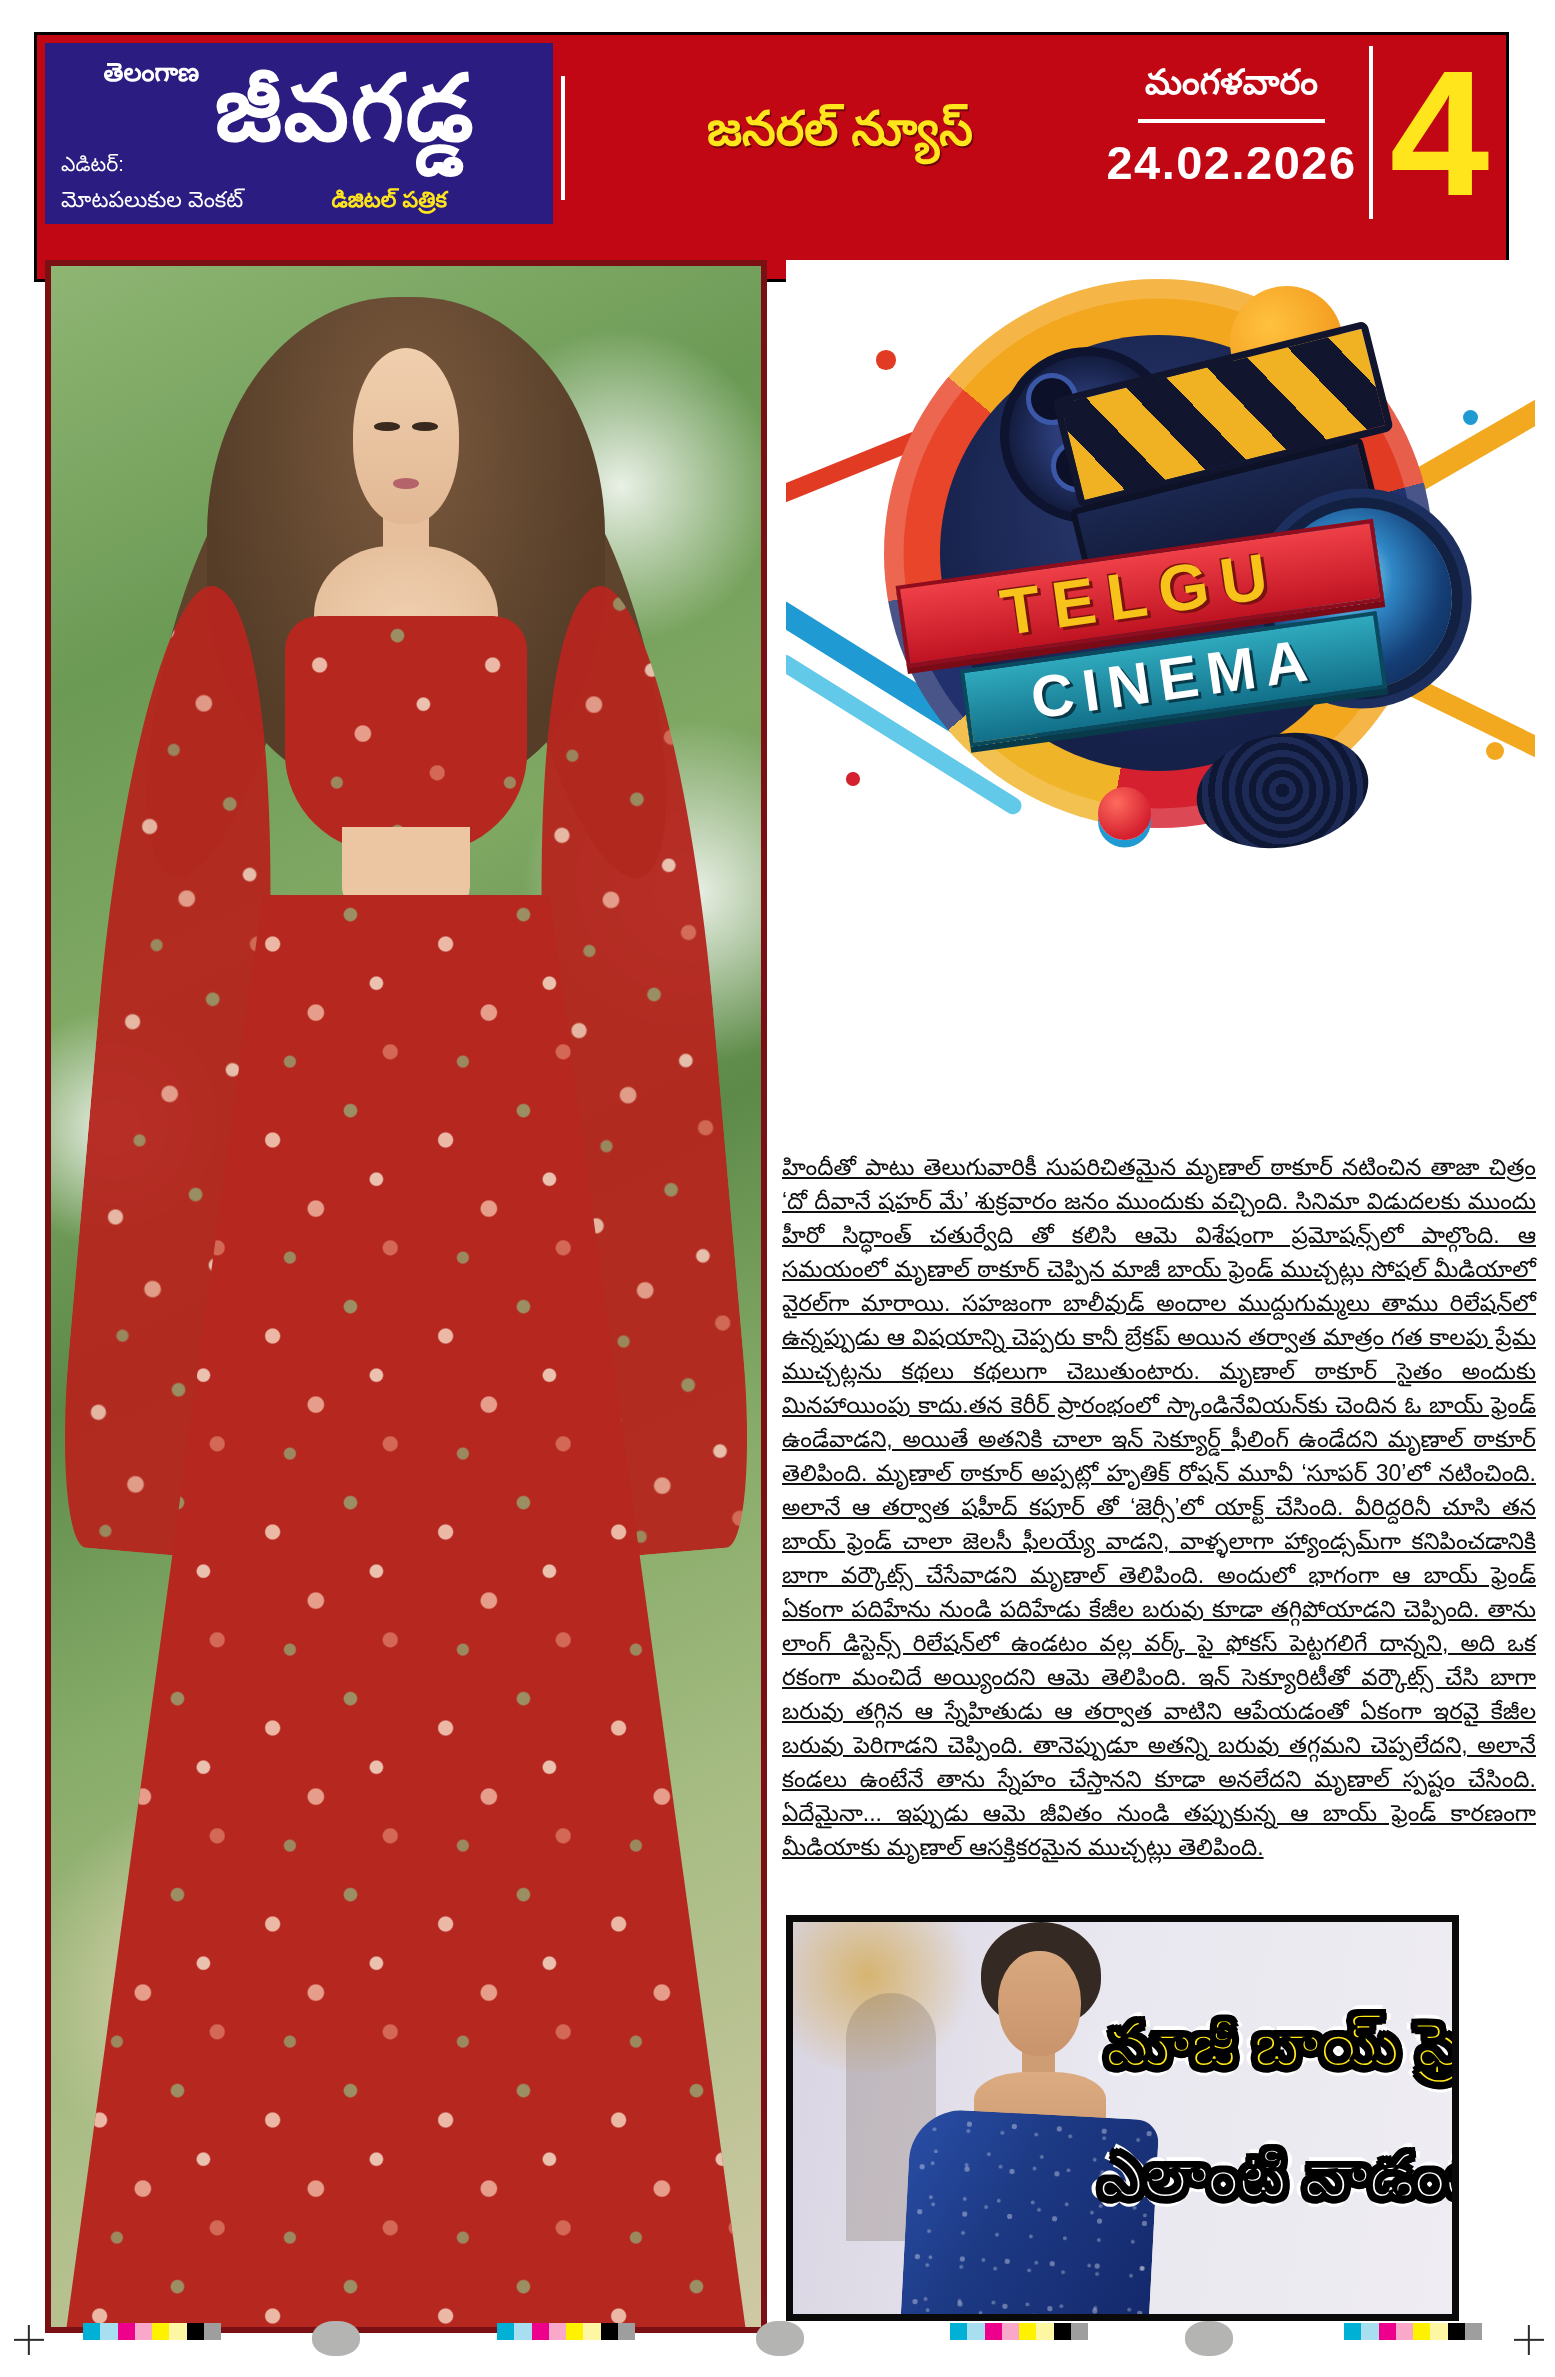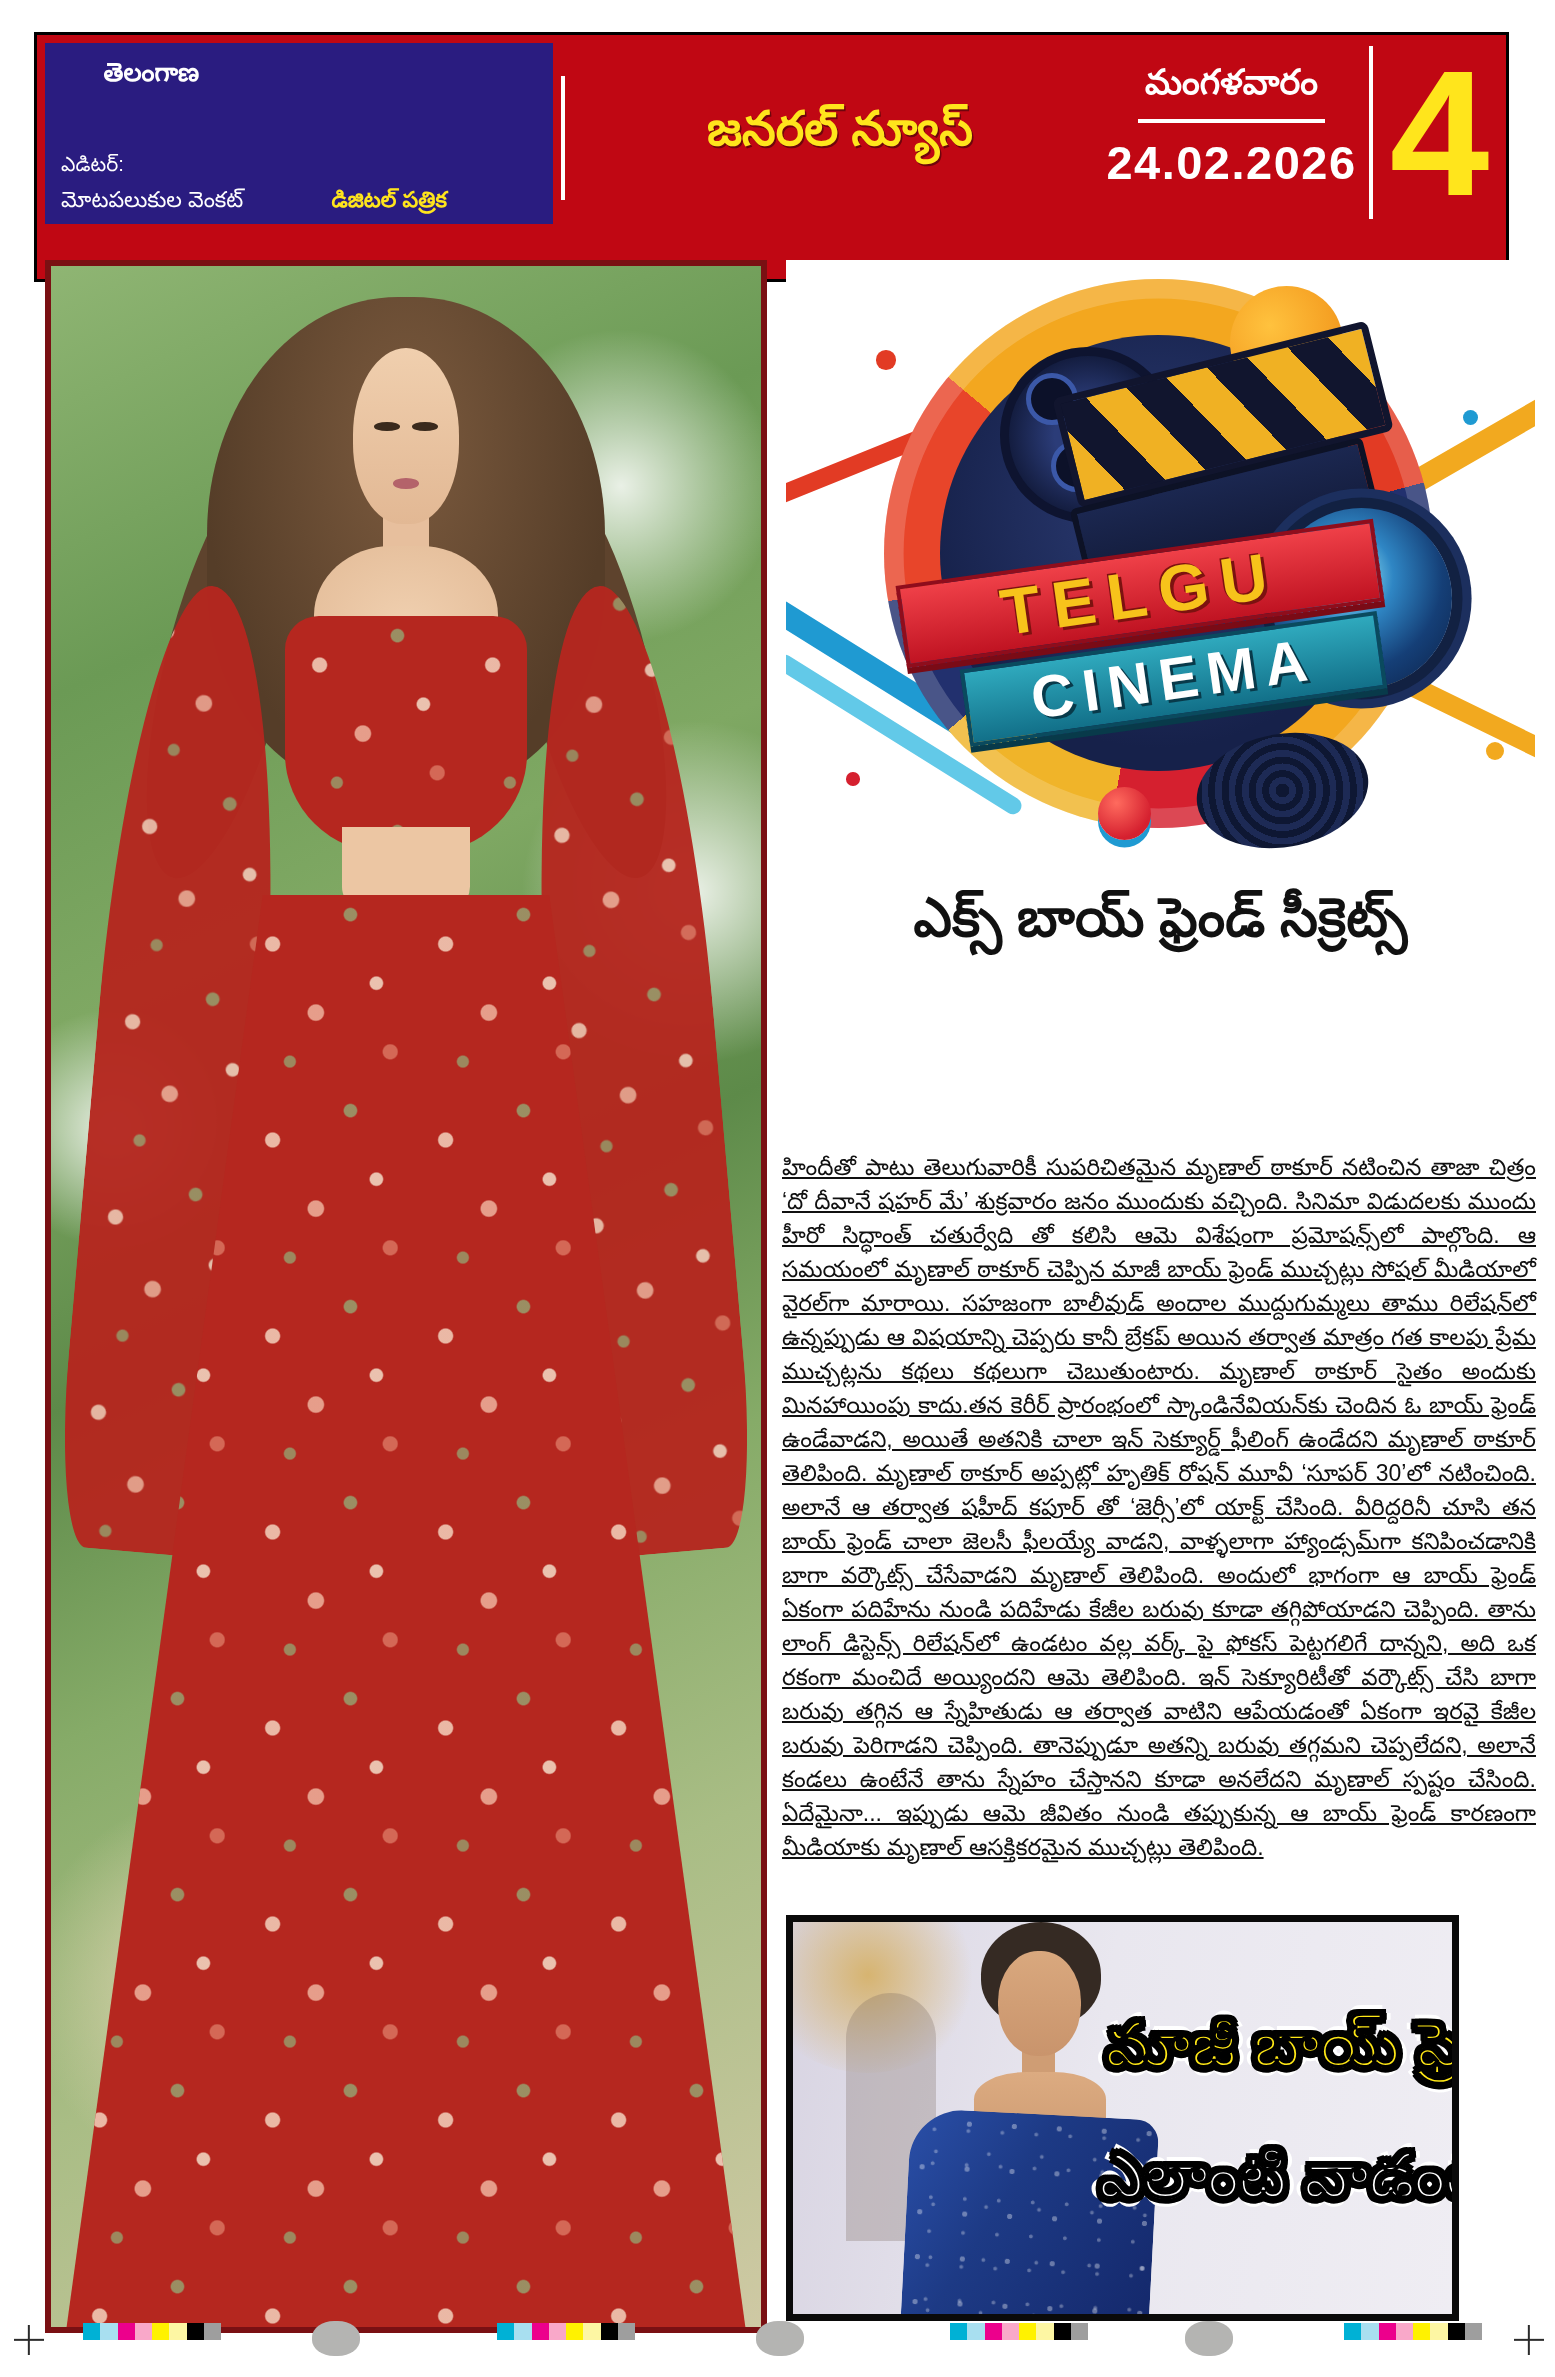--- a/index.html
+++ b/index.html
@@ -179,20 +179,21 @@
   .gb1{left:312px;} .gb2{left:756px;} .gb3{left:1185px;}
 </style>
 </head>
 <body>
 
 <div class="page">
 
   <div class="banner">
     <div class="masthead">
       <div class="masthead-region">తెలంగాణ</div>
+      <div class="masthead-title">జీవగడ్డ</div>
       <div class="masthead-editor-label">ఎడిటర్:</div>
       <div class="masthead-editor-name">మోటపలుకుల వెంకట్</div>
       <div class="masthead-tagline">డిజిటల్ పత్రిక</div>
     </div>
     <div class="banner-divider divider-1"></div>
     <div class="section-title">జనరల్ న్యూస్</div>
     <div class="datebox">
       <div class="weekday">మంగళవారం</div>
       <div class="date">24.02.2026</div>
     </div>
@@ -247,21 +248,20 @@
     <div class="cg-dot d4"></div>
     <div class="cg-ribbon cg-ribbon-red">
       <span class="rb-text">TELGU</span>
     </div>
     <div class="cg-ribbon cg-ribbon-teal">
       <span class="rb-text">CINEMA</span>
     </div>
   </div>
 
   <div class="headline">
-    <h1 class="headline-1">ఎక్స్ బాయ్ ఫ్రెండ్ సీక్రెట్స్</h1>
   </div>
 
   <div class="article-body">
     <p>హిందీతో పాటు తెలుగువారికీ సుపరిచితమైన మృణాల్ ఠాకూర్ నటించిన తాజా చిత్రం ‘దో దీవానే షహర్ మే’ శుక్రవారం జనం ముందుకు వచ్చింది. సినిమా విడుదలకు ముందు హీరో సిద్ధాంత్ చతుర్వేది తో కలిసి ఆమె విశేషంగా ప్రమోషన్స్‌లో పాల్గొంది. ఆ సమయంలో మృణాల్ ఠాకూర్ చెప్పిన మాజీ బాయ్ ఫ్రెండ్ ముచ్చట్లు సోషల్ మీడియాలో వైరల్‌గా మారాయి. సహజంగా బాలీవుడ్ అందాల ముద్దుగుమ్మలు తాము రిలేషన్‌లో ఉన్నప్పుడు ఆ విషయాన్ని చెప్పరు కానీ బ్రేకప్ అయిన తర్వాత మాత్రం గత కాలపు ప్రేమ ముచ్చట్లను కథలు కథలుగా చెబుతుంటారు. మృణాల్ ఠాకూర్ సైతం అందుకు మినహాయింపు కాదు.తన కెరీర్ ప్రారంభంలో స్కాండినేవియన్‌కు చెందిన ఓ బాయ్ ఫ్రెండ్ ఉండేవాడని, అయితే అతనికి చాలా ఇన్ సెక్యూర్డ్ ఫీలింగ్ ఉండేదని మృణాల్ ఠాకూర్ తెలిపింది. మృణాల్ ఠాకూర్ అప్పట్లో హృతిక్ రోషన్ మూవీ ‘సూపర్ 30’లో నటించింది. అలానే ఆ తర్వాత షహీద్ కపూర్ తో ‘జెర్సీ’లో యాక్ట్ చేసింది. వీరిద్దరినీ చూసి తన బాయ్ ఫ్రెండ్ చాలా జెలసీ ఫీలయ్యే వాడని, వాళ్ళలాగా హ్యాండ్సమ్‌గా కనిపించడానికి బాగా వర్కౌట్స్ చేసేవాడని మృణాల్ తెలిపింది. అందులో భాగంగా ఆ బాయ్ ఫ్రెండ్ ఏకంగా పదిహేను నుండి పదిహేడు కేజీల బరువు కూడా తగ్గిపోయాడని చెప్పింది. తాను లాంగ్ డిస్టెన్స్ రిలేషన్‌లో ఉండటం వల్ల వర్క్ పై ఫోకస్ పెట్టగలిగే దాన్నని, అది ఒక రకంగా మంచిదే అయ్యిందని ఆమె తెలిపింది. ఇన్ సెక్యూరిటీతో వర్కౌట్స్ చేసి బాగా బరువు తగ్గిన ఆ స్నేహితుడు ఆ తర్వాత వాటిని ఆపేయడంతో ఏకంగా ఇరవై కేజీల బరువు పెరిగాడని చెప్పింది. తానెప్పుడూ అతన్ని బరువు తగ్గమని చెప్పలేదని, అలానే కండలు ఉంటేనే తాను స్నేహం చేస్తానని కూడా అనలేదని మృణాల్ స్పష్టం చేసింది. ఏదేమైనా... ఇప్పుడు ఆమె జీవితం నుండి తప్పుకున్న ఆ బాయ్ ఫ్రెండ్ కారణంగా మీడియాకు మృణాల్ ఆసక్తికరమైన ముచ్చట్లు తెలిపింది.</p>
   </div>
 
   <div class="bottom-card">
     <div class="bc-chandelier"></div>
     <div class="bc-arch"></div>
     <div class="bc-neck"></div>

